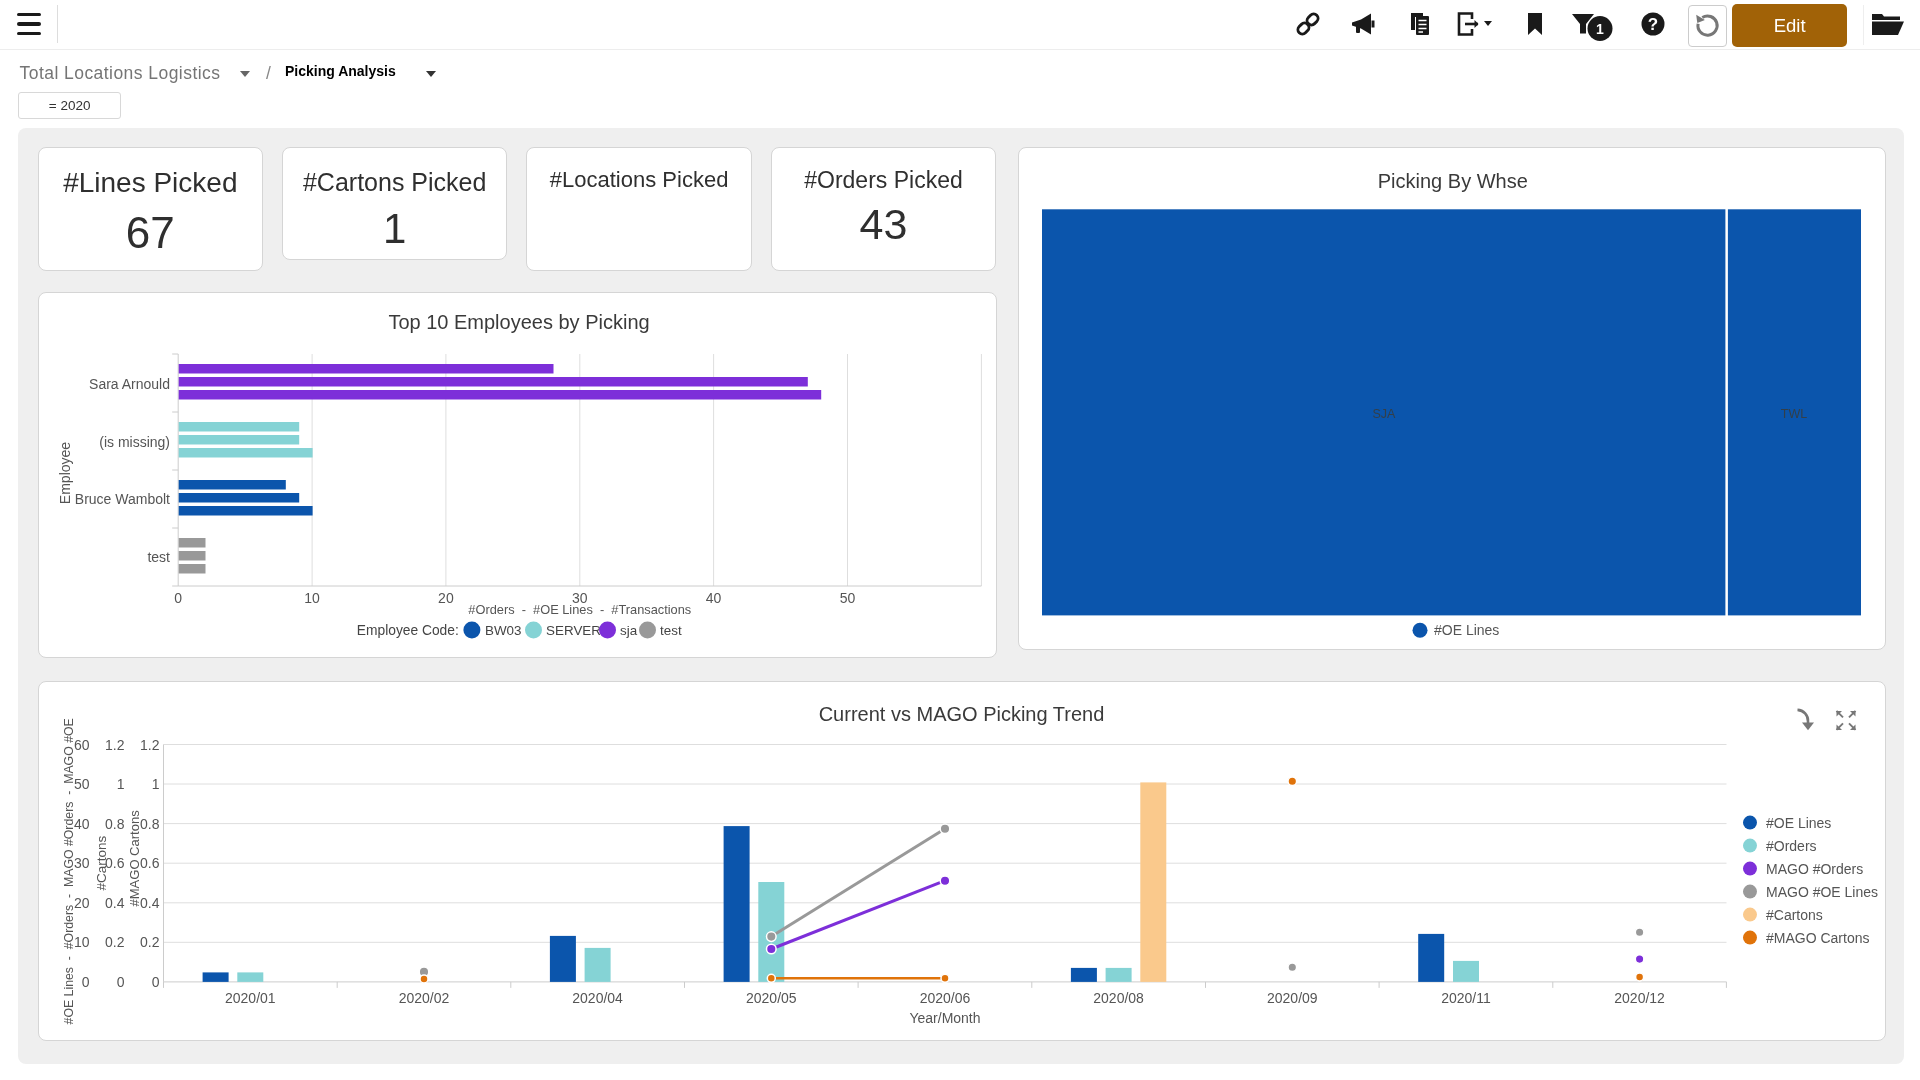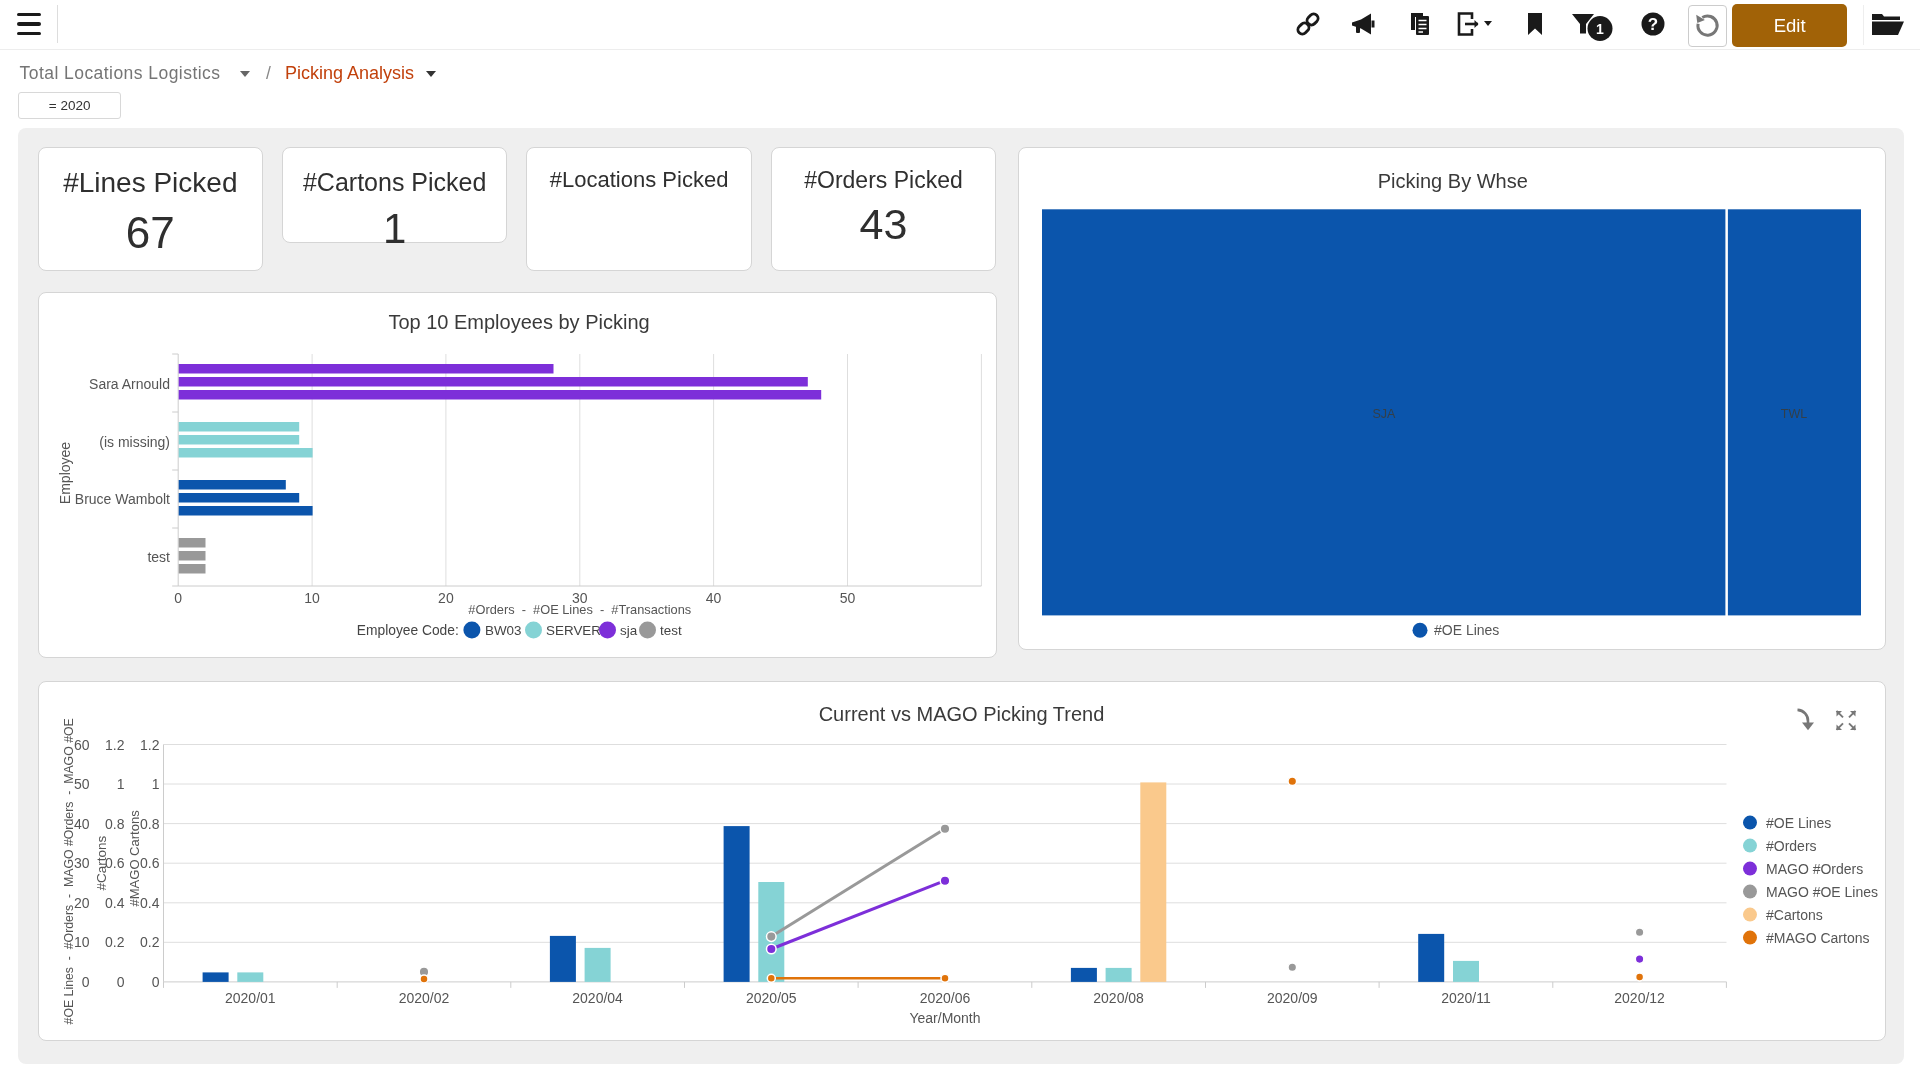--- a/index.html
+++ b/index.html
@@ -58,31 +58,31 @@
       <path d="M -16 -2.5 L 16 -2.5 L 10 11 L -16 11 Z"></path>
     </g>
   </svg>
 <div class="abs" style="left:1687.8px;top:4.8px;width:39.5px;height:42px;border:1px solid #cccccc;border-radius:4px"></div>
 <div class="abs" style="left:1732.3px;top:4px;width:114.6px;height:43px;background:#a16207;border-radius:5px;color:#ffffff;font-size:18.5px;text-align:center;line-height:43px">Edit</div>
 <div class="abs" style="left:1862.5px;top:5px;width:1px;height:40px;background:#eeeeee"></div>
 
 <div class="abs" style="left:19.5px;top:63px;font-size:17.5px;color:#757575;letter-spacing:0.45px">Total Locations Logistics</div>
 <div class="caret" style="left:240px;top:71px;border-top-color:#666"></div>
 <div class="abs" style="left:266px;top:63px;font-size:17.5px;color:#888888">/</div>
-<div class="abs" style="left:285px;top:62.5px;font-size:18px;font-weight:normal;color:#c2410c">Picking Analysis</div>
+<div class="abs" style="left:285px;top:62.5px;font-size:14px;font-weight:bold;color:#000000">Picking Analysis</div>
 <div class="caret" style="left:426px;top:71px;border-top-color:#333"></div>
 <div class="abs" style="left:18.2px;top:92.3px;width:103px;height:26.4px;border:1px solid #d8d8d8;border-radius:3px;background:#ffffff;font-size:13.5px;color:#333333;text-align:center;line-height:25px">= 2020</div>
 
 <div class="abs" style="left:18.4px;top:128.4px;width:1886px;height:936px;background:#efefef;border-radius:8px"></div>
 
 <div class="card" style="left:37.5px;top:147.4px;width:225.6px;height:123.2px">
     <div class="kpi-t" style="top:18.7px;font-size:28px">#Lines Picked</div>
     <div class="kpi-t" style="top:59.4px;font-size:44px">67</div>
   </div>
-<div class="card" style="left:281.9px;top:147.4px;width:225.6px;height:96px">
+<div class="card" style="left:281.9px;top:147.4px;width:225.6px;height:113px">
     <div class="kpi-t" style="top:19.4px;font-size:25px">#Cartons Picked</div>
     <div class="kpi-t" style="top:56.4px;font-size:42px">1</div>
   </div>
 <div class="card" style="left:526.3px;top:147.4px;width:225.6px;height:123.2px">
     <div class="kpi-t" style="top:18.6px;font-size:22px">#Locations Picked</div>
   </div>
 <div class="card" style="left:770.7px;top:147.4px;width:225.6px;height:123.2px">
     <div class="kpi-t" style="top:18.3px;font-size:23px">#Orders Picked</div>
     <div class="kpi-t" style="top:51.6px;font-size:43px">43</div>
   </div>

